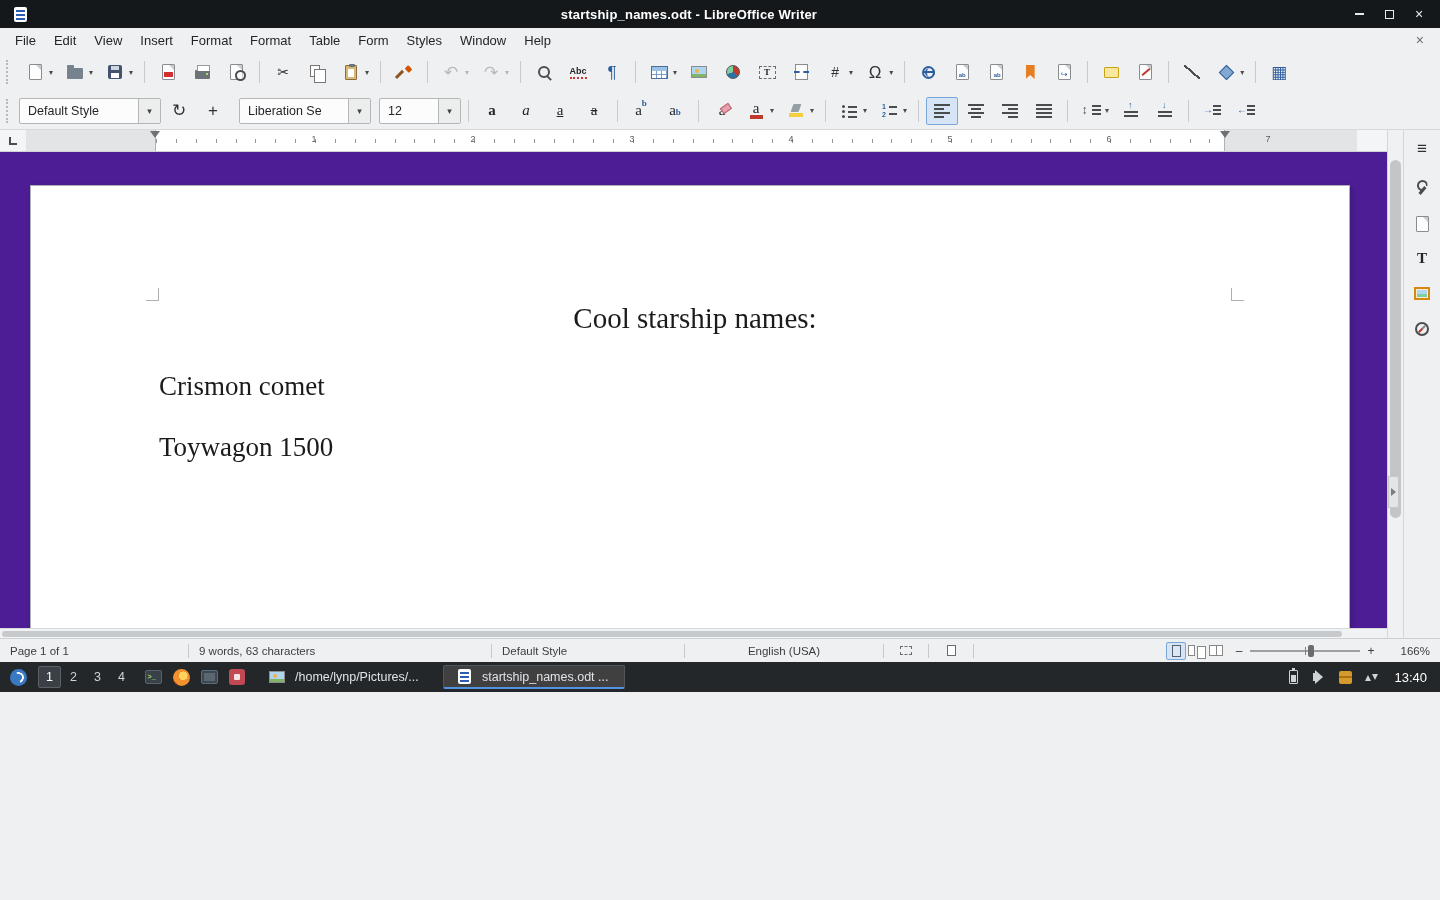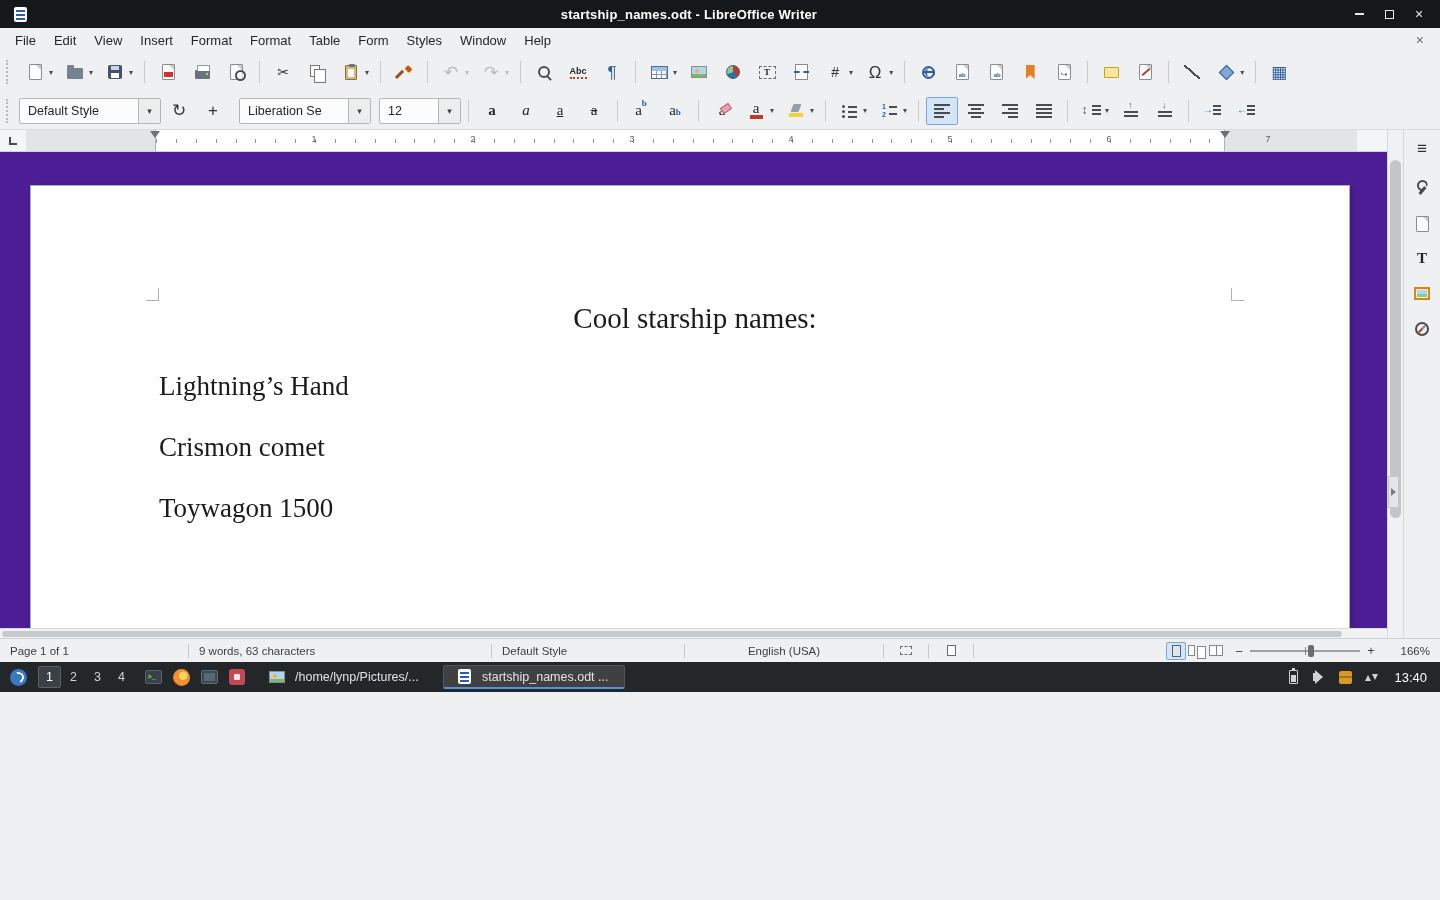--- a/index.html
+++ b/index.html
@@ -584,21 +584,20 @@
             <span class="rnum" style="left: 1242px;">7</span>
           </div>
       </div>
       <div class="workspace">
         <div class="page">
           <span class="cm tl"></span>
           <span class="cm tr"></span>
           <div class="textarea">
             <div class="doc-title">Cool starship names:</div>
             <div id="doc-paragraphs">
-                <div class="doc-p">Lightning’s Hand</div>
                 <div class="doc-p">Crismon comet</div>
                 <div class="doc-p">Toywagon 1500</div>
               </div>
           </div>
         </div>
       </div>
       <div class="hscroll">
         <div class="hthumb"></div>
       </div>
     </div>

